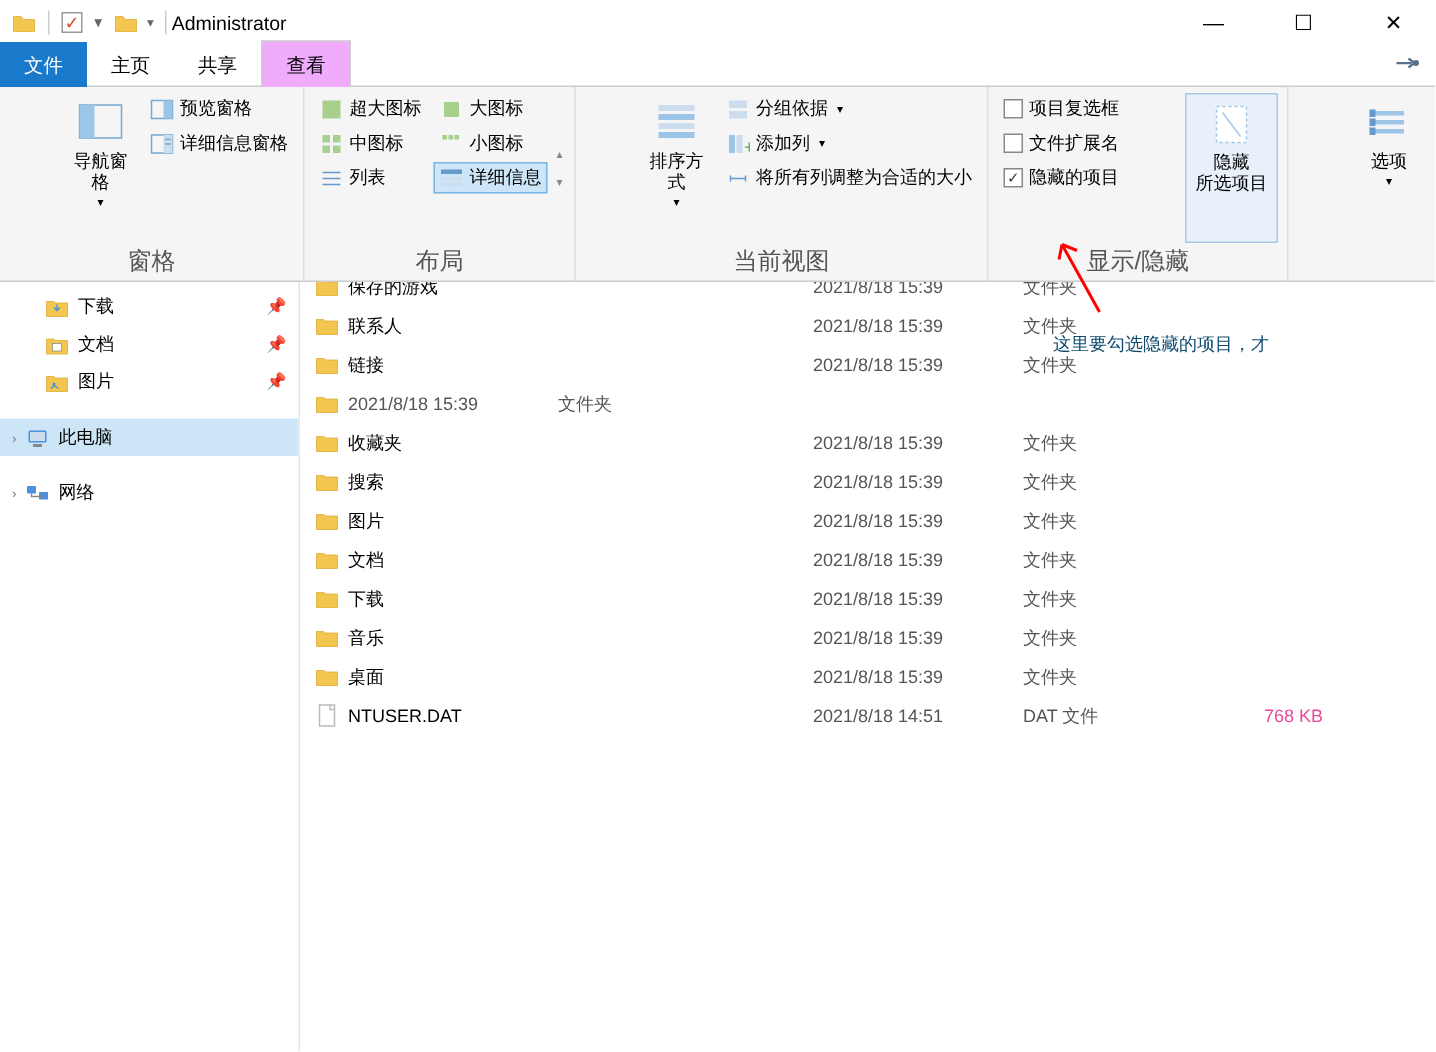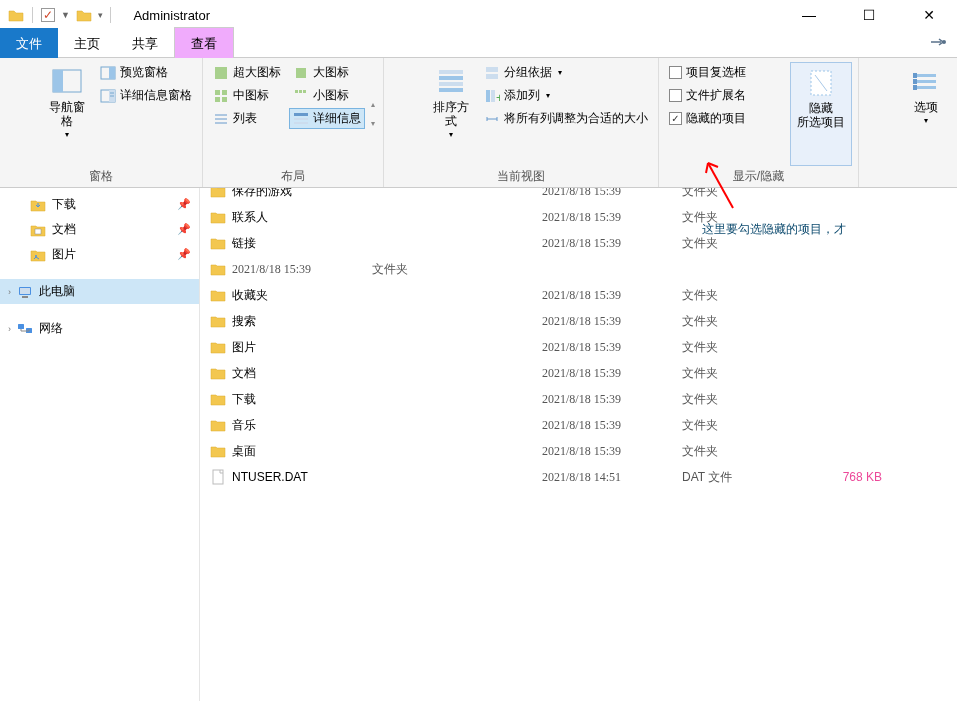--- a/index.html
+++ b/index.html
@@ -4,35 +4,35 @@
 <style>
 * { margin: 0; padding: 0; box-sizing: border-box; font-family: "Microsoft YaHei", "Segoe UI", sans-serif; font-size: 12px; }
 body { background: #fff; width: 957px; height: 701px; overflow: hidden; position: relative; }
 
 
 .titlebar { display: flex; align-items: center; height: 30px; padding: 0 8px; background: #fff; }
 .titlebar .qat { display: flex; align-items: center; gap: 6px; }
 .titlebar .folder-icon { width: 16px; height: 14px; }
 .titlebar .chk-icon { width: 14px; height: 14px; border: 1px solid #999; display: flex; align-items: center; justify-content: center; color: #d04a2d; }
 .titlebar .sep { width: 1px; height: 16px; background: #ccc; margin: 0 2px; }
-.titlebar .title { margin-left: 20px; font-size: 13px; }
+.titlebar .title { margin-left: 1px; font-size: 13px; }
 .titlebar .win-controls { margin-left: auto; display: flex; gap: 20px; }
 .titlebar .win-controls span { width: 40px; text-align: center; font-size: 14px; }
 
 
 .tabs { display: flex; align-items: center; height: 28px; background: #fff; border-bottom: 1px solid #ccc; }
 .tab { padding: 16px 16px; height: 28px; display: flex; align-items: center; font-size: 13px; cursor: default; }
 .tab.file { background: #1979ca; color: #fff; }
 .tab.active { background: #f0abfc; border: 1px solid #ccc; border-bottom: 1px solid #f5f5f5; margin-bottom: -1px; }
 .pin-icon { margin-left: auto; margin-right: 10px; color: #555; }
 
 
 .ribbon { display: flex; height: 130px; background: #f5f5f5; border-bottom: 1px solid #ccc; position: relative; }
 .ribbon-group { display: flex; flex-direction: column; border-right: 1px solid #ddd; padding: 4px 6px 2px; position: relative; }
-.ribbon-group .group-label { text-align: center; font-size: 12px; color: #555; margin-top: auto; padding-top: 2px; }
+.ribbon-group .group-label { text-align: center; font-size: 16px; color: #555; margin-top: auto; padding-top: 2px; }
 .ribbon-group .content { display: flex; flex: 1; gap: 4px; }
 
 .big-btn { display: flex; flex-direction: column; align-items: center; justify-content: flex-start; padding: 4px 6px; gap: 2px; min-width: 50px; margin-left: 36px; }
 .big-btn .icon-lg { width: 32px; height: 32px; }
 .big-btn .label { font-size: 12px; text-align: center; line-height: 14px; }
 
 .sm-row { display: flex; flex-direction: column; gap: 2px; }
 .sm-item { display: flex; align-items: center; gap: 4px; padding: 2px 4px; font-size: 12px; white-space: nowrap; }
 .sm-item .icon-sm { width: 16px; height: 16px; flex-shrink: 0; }
 .sm-item.selected { background: #cde6f7; border: 1px solid #7ab4e0; padding: 1px 3px; }
@@ -46,21 +46,21 @@
 .side-item { display: flex; align-items: center; gap: 6px; padding: 4px 8px 4px 30px; font-size: 13px; position: relative; }
 .side-item.active { background: #cde6f7; }
 .side-item .side-icon { width: 16px; height: 16px; }
 .side-item .pin { margin-left: auto; color: #666; font-size: 11px; }
 .side-item.lvl0 { padding-left: 20px; }
 
 .filelist { flex: 1; padding: 0; font-size: 13px; overflow: hidden; }
 .filerow { display: flex; align-items: center; height: 26px; padding: 0 10px; }
 .filerow .ficon { width: 16px; height: 16px; margin-right: 6px; }
 .filerow .fname { width: 310px; }
-.filerow .fdate { width: 140px; color: #555; font-family: Liberation Serif, serif; }
+.filerow .fdate { width: 140px; color: #555; }
 .filerow .ftype { width: 120px; color: #555; }
 .filerow .fsize { width: 80px; text-align: right; color: #ec4899; }
 
 
 .annotation { position: absolute; color: #0c4a6e; font-size: 15px; line-height: 22px; }
 .arrow-svg { position: absolute; }
 
 
 .folder-svg { fill: #f3c74f; stroke: #d9a82e; stroke-width: 0.5; }
 </style>

